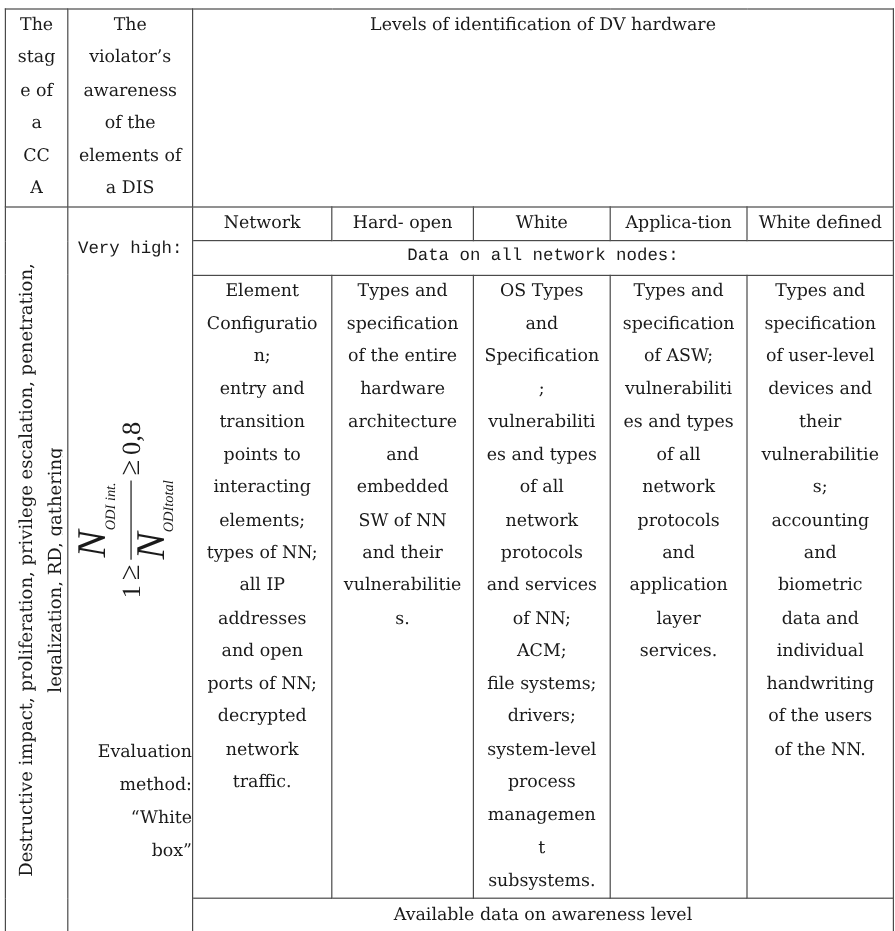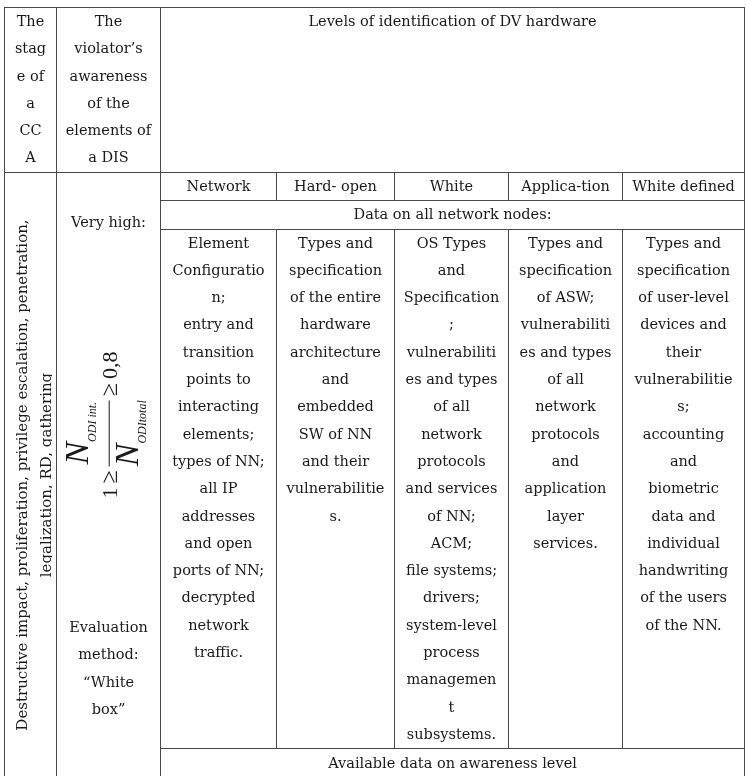--- a/index.html
+++ b/index.html
@@ -10,32 +10,32 @@
   .tbl td { border: 1.5px solid #4a4a4a; padding: 0; text-align: center; vertical-align: top; }
   .c-stage { width: 52px; }
   .c-aware { width: 104px; }
   .c-net { width: 116px; }
   .c-hw { width: 118px; }
   .c-sys { width: 114px; }
   .c-app { width: 114px; }
   .c-usr { width: 122px; }
   .hdr-row td { height: 164px; margin-top: 40px; }
   .sub-row td { height: 27px; vertical-align: middle; }
-  .nodes-row td { height: 27px; vertical-align: middle; }
+  .nodes-row td { height: 27px; vertical-align: middle; font-family: Liberation Mono, monospace; }
   .body-row td { height: 516px; margin-top: 40px; }
   .foot-row td { height: 28px; vertical-align: middle; }
   .cell-text { white-space: pre-line; }
   .vert-wrap { position: relative; height: 100%; width: 100%; }
   .vert-text { position: absolute; left: 50%; top: 50%; width: 580px;
                transform: translate(-50%, -50%) rotate(-90deg);
                font-size: 15px; line-height: 24px; text-align: center; white-space: nowrap; }
   .vert-text .clip { display: block; height: 18px; overflow: hidden; }
   .aware-cell { position: relative; }
-  .aware-top { position: absolute; top: 36px; left: 0; right: 0; }
-  .aware-bottom { position: absolute; top: 441px; left: 0; right: 0; white-space: pre-line; }
+  .aware-top { position: absolute; top: 22px; left: 0; right: 0; font-family: Liberation Mono, monospace; }
+  .aware-bottom { position: absolute; top: 441px; left: 0; right: 0; white-space: pre-line; text-align: right; }
   .formula { position: absolute; left: 50%; top: 252px; transform: translate(-50%, -50%) rotate(-90deg);
              font-family: "Liberation Serif", "DejaVu Serif", serif; white-space: nowrap;
              display: flex; align-items: center; gap: 4px; font-size: 22px; }
   .frac { display: inline-flex; flex-direction: column; align-items: center; }
   .frac .num, .frac .den { font-size: 34px; font-style: italic; line-height: 34px; }
   .frac .num sub, .frac .den sub { font-size: 12px; font-style: italic; }
   .frac .bar { width: 100%; border-top: 1.2px solid #1a1a1a; }
   .formula .rel { font-size: 24px; }
 </style>
 </head>

